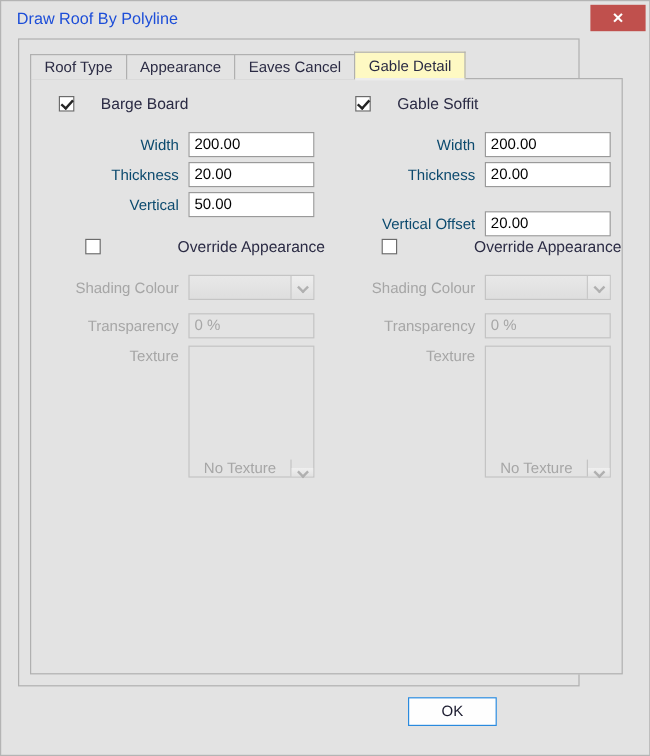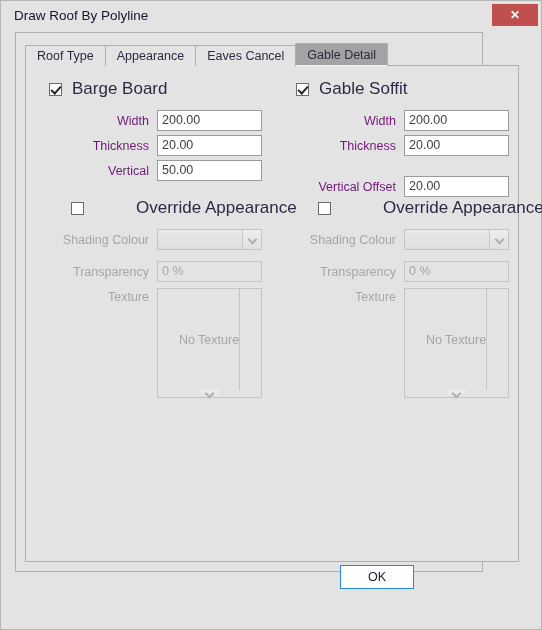--- a/index.html
+++ b/index.html
@@ -31,21 +31,21 @@
     position: absolute;
     left: 0; top: 0;
     width: 540px;
     height: 30px;
   }
   .title-text {
     position: absolute;
     left: 13px;
     top: 7px;
     font-size: 13.5px;
-    color: #0f172a;
+    color: #1d4ed8;
     white-space: nowrap;
   }
   .close-btn {
     position: absolute;
     right: 3px;
     top: 3px;
     width: 46px;
     height: 22px;
     background: #c0504d;
     border: none;
@@ -92,21 +92,21 @@
     background: #e3e3e3;
     color: #2b2b44;
     font-size: 12.5px;
     margin-right: -1px;
     box-sizing: border-box;
     cursor: default;
     white-space: nowrap;
     position: relative;
   }
   .tab.active {
-    background: #a3a3a3;
+    background: #fef9c3;
     height: 23px;
     line-height: 22px;
     z-index: 4;
   }
   .tab.active::after {
     content: "";
     position: absolute;
     left: 0;
     right: 0;
     bottom: -1px;
@@ -161,54 +161,54 @@
     position: absolute;
     left: 3px;
     top: 0px;
     width: 4px;
     height: 8px;
     border: solid #242424;
     border-width: 0 2px 2px 0;
     transform: rotate(42deg);
   }
   .chk-label {
-    margin-left: 10px;
-    font-size: 17px;
+    margin-left: 22px;
+    font-size: 13px;
     color: #2b2b44;
     white-space: nowrap;
   }
 
   
   .field-row {
     position: absolute;
     left: 0;
     width: 240px;
     height: 21px;
     display: flex;
     align-items: center;
   }
   .field-label {
     width: 118px;
     text-align: right;
     padding-right: 8px;
     font-size: 12.5px;
-    color: #701a75;
+    color: #0c4a6e;
     box-sizing: border-box;
     white-space: nowrap;
   }
   .field-label.disabled { color: #a6a6a6; }
 
   .textbox {
     width: 105px;
     height: 21px;
     border: 1px solid #9a9a9a;
     background: #ffffff;
     box-sizing: border-box;
     font-size: 12.5px;
-    color: #404040;
+    color: #000000;
     line-height: 19px;
     padding: 0 4px;
     white-space: nowrap;
     overflow: hidden;
     cursor: text;
   }
   .textbox.disabled {
     background: #e3e3e3;
     border-color: #c4c4c4;
     color: #a6a6a6;
@@ -272,22 +272,21 @@
   .texture-row .field-label {
     padding-top: 2px;
   }
   .texture-box {
     width: 105px;
     height: 110px;
     border: 1px solid #c4c4c4;
     box-sizing: border-box;
     background: #e3e3e3;
     display: flex;
-    align-items: center;
-    flex-direction: column;
+    align-items: flex-end;
   }
   .texture-area {
     flex: 1 1 auto;
     display: flex;
     align-items: center;
     justify-content: center;
     font-size: 12.5px;
     color: #a6a6a6;
     border-right: 1px solid #c4c4c4;
   }
@@ -310,21 +309,21 @@
     border: 1px solid #b0b0b0;
     box-sizing: border-box;
     display: flex;
     align-items: center;
     justify-content: center;
     cursor: pointer;
     font-family: "Liberation Sans", sans-serif;
   }
   .footer-btn.ok {
     left: 339px;
-    top: 564px;
+    top: 580px;
     background: #fefefe;
     border: 1px solid #2a8ade;
   }
   .footer-btn.cancel {
     left: 434px;
     top: 580px;
     background: #eaeaea;
     border: 1px solid #b0b0b0;
   }
 </style>

